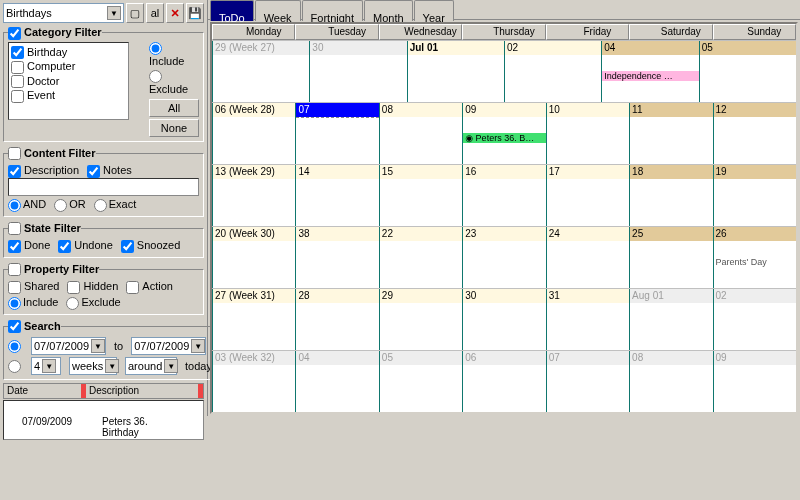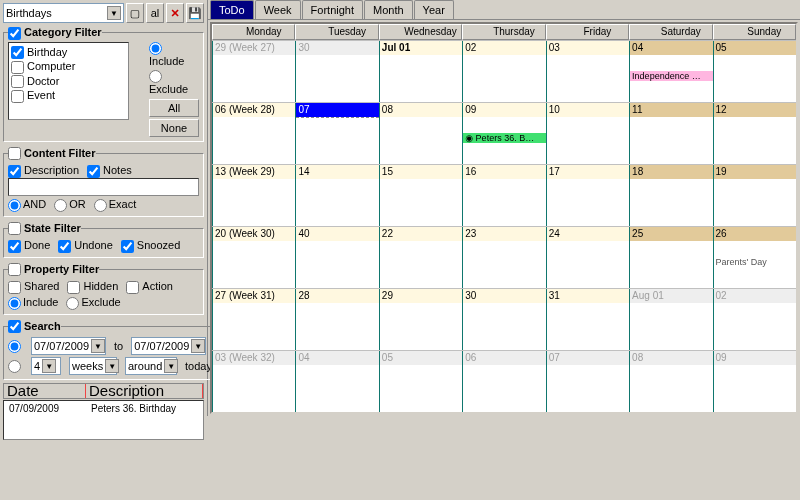--- a/index.html
+++ b/index.html
@@ -29,28 +29,28 @@
 
   .textline { height:18px; background:#fff; border:1px inset #888; width:100%;}
   .inline { display:flex; align-items:center; gap:8px; margin-top:2px;}
   .inline label { white-space:nowrap; }
 
   .datebox { display:flex; align-items:center; height:18px; background:#fff; border:1px solid #7f9db9;}
   .datebox span { padding:0 2px;}
   .datebox .dd { width:14px; height:14px; background:#d4d0c8; border:1px solid #888; font-size:8px; display:flex;align-items:center;justify-content:center;}
 
   .resultshdr { display:flex; border:1px solid #888; background:#d4d0c8; height:16px;}
-  .resultshdr div { border-right:1px solid #ef4444; padding:0 3px; line-height:14px; font-size:15px;}
-  .results { background:#fff; border:1px inset #888; flex:1; min-height:40px; padding:2px;}
+  .resultshdr div { border-right:5px solid #ef4444; padding:0 3px; line-height:14px; font-size:10px;}
+  .results { background:#fff; border:1px inset #888; flex:1; min-height:40px; padding:15px;}
   .results .r { display:flex; }
   .results .r div { padding:0 3px; font-size:10px;}
 
   
   .tabs { display:flex; height:20px; border-bottom:1px solid #888; padding-left:2px; gap:0;}
-  .tab { padding:2px 8px; border:1px solid #888; border-bottom:none; background:#d4d0c8; margin-right:1px; border-radius:2px 2px 0 0; cursor:pointer; line-height:14px;}
+  .tab { padding:10px 8px; border:1px solid #888; border-bottom:none; background:#d4d0c8; margin-right:1px; border-radius:2px 2px 0 0; cursor:pointer; line-height:14px;}
   .tab.active { background:#000080; color:#fff; }
 
   
   .cal { flex:1; background:#fff; border:2px inset #d4d0c8; margin:2px; display:flex; flex-direction:column;}
   .calhdr { display:flex; height:16px; background:#d4d0c8;}
   .calhdr div { flex:1; text-align:center; border:1px solid #fff; border-right-color:#888; border-bottom-color:#888; font-size:10px; line-height:14px;padding-left:20px;}
   .calbody { flex:1; display:flex; flex-direction:column;}
   .week { flex:1; display:flex; border-top:1px solid #c0c0c0;}
   .cell { flex:1; border-left:1px solid #0f766e; position:relative; overflow:hidden;}
   .cell .dnum { display:block; height:14px; padding:0 2px; font-size:10px; line-height:14px; background:#fff8e0;}
@@ -214,23 +214,20 @@
             <div class="cell out">
               <span class="dnum">30</span>
             </div>
             <div class="cell">
               <span class="dnum" style="font-weight: bold;">Jul 01</span>
             </div>
             <div class="cell">
               <span class="dnum">02</span>
             </div>
             <div class="cell">
-              <span class="dnum">03</span>
-            </div>
-            <div class="cell">
               <span class="dnum wkend">04</span>
               <span class="ev pink">Independence …</span>
             </div>
             <div class="cell">
               <span class="dnum wkend">05</span>
             </div>
           </div>
           <div class="week">
             <div class="cell">
               <span class="dnum">06 (Week 28)</span>
@@ -277,21 +274,21 @@
             </div>
             <div class="cell">
               <span class="dnum wkend">19</span>
             </div>
           </div>
           <div class="week">
             <div class="cell">
               <span class="dnum">20 (Week 30)</span>
             </div>
             <div class="cell">
-              <span class="dnum">40</span>
+              <span class="dnum">38</span>
             </div>
             <div class="cell">
               <span class="dnum">22</span>
             </div>
             <div class="cell">
               <span class="dnum">23</span>
             </div>
             <div class="cell">
               <span class="dnum">24</span>
             </div>

